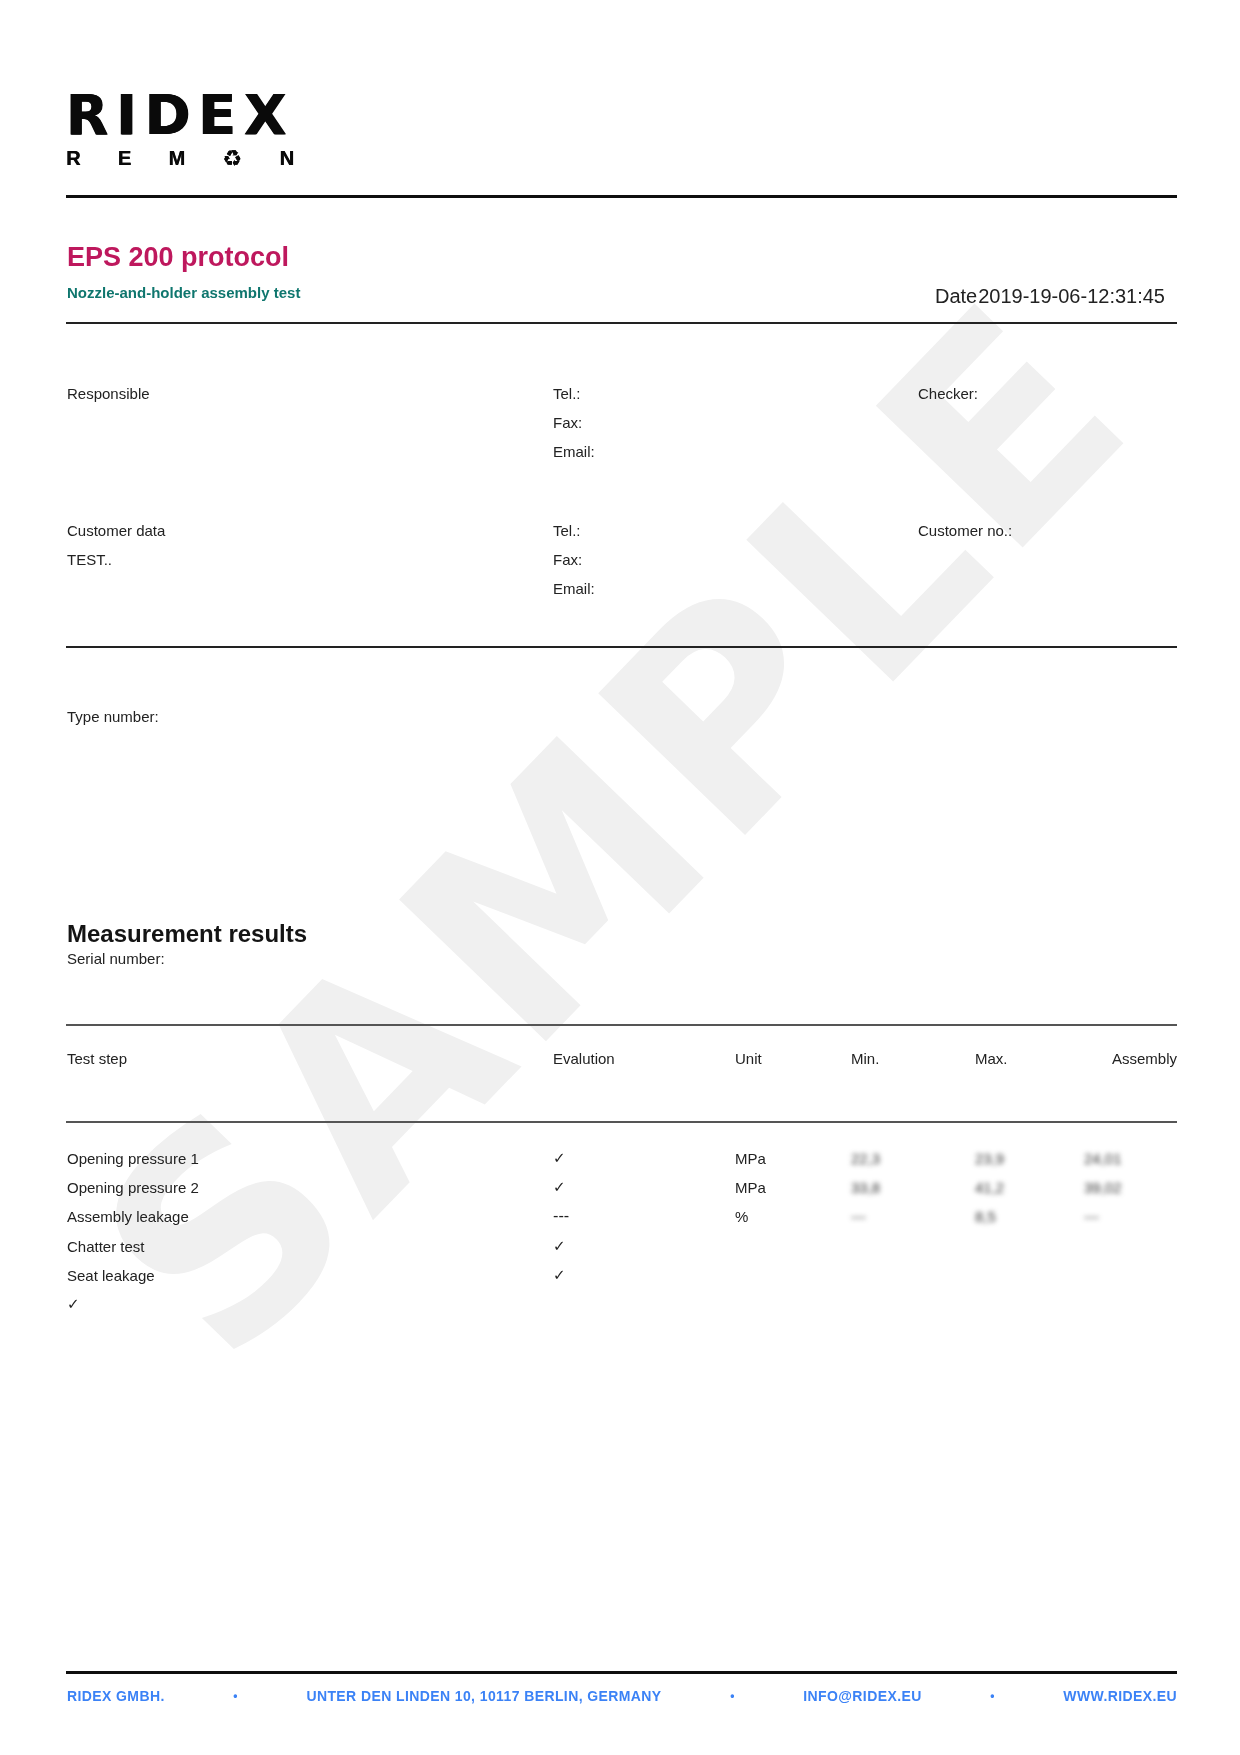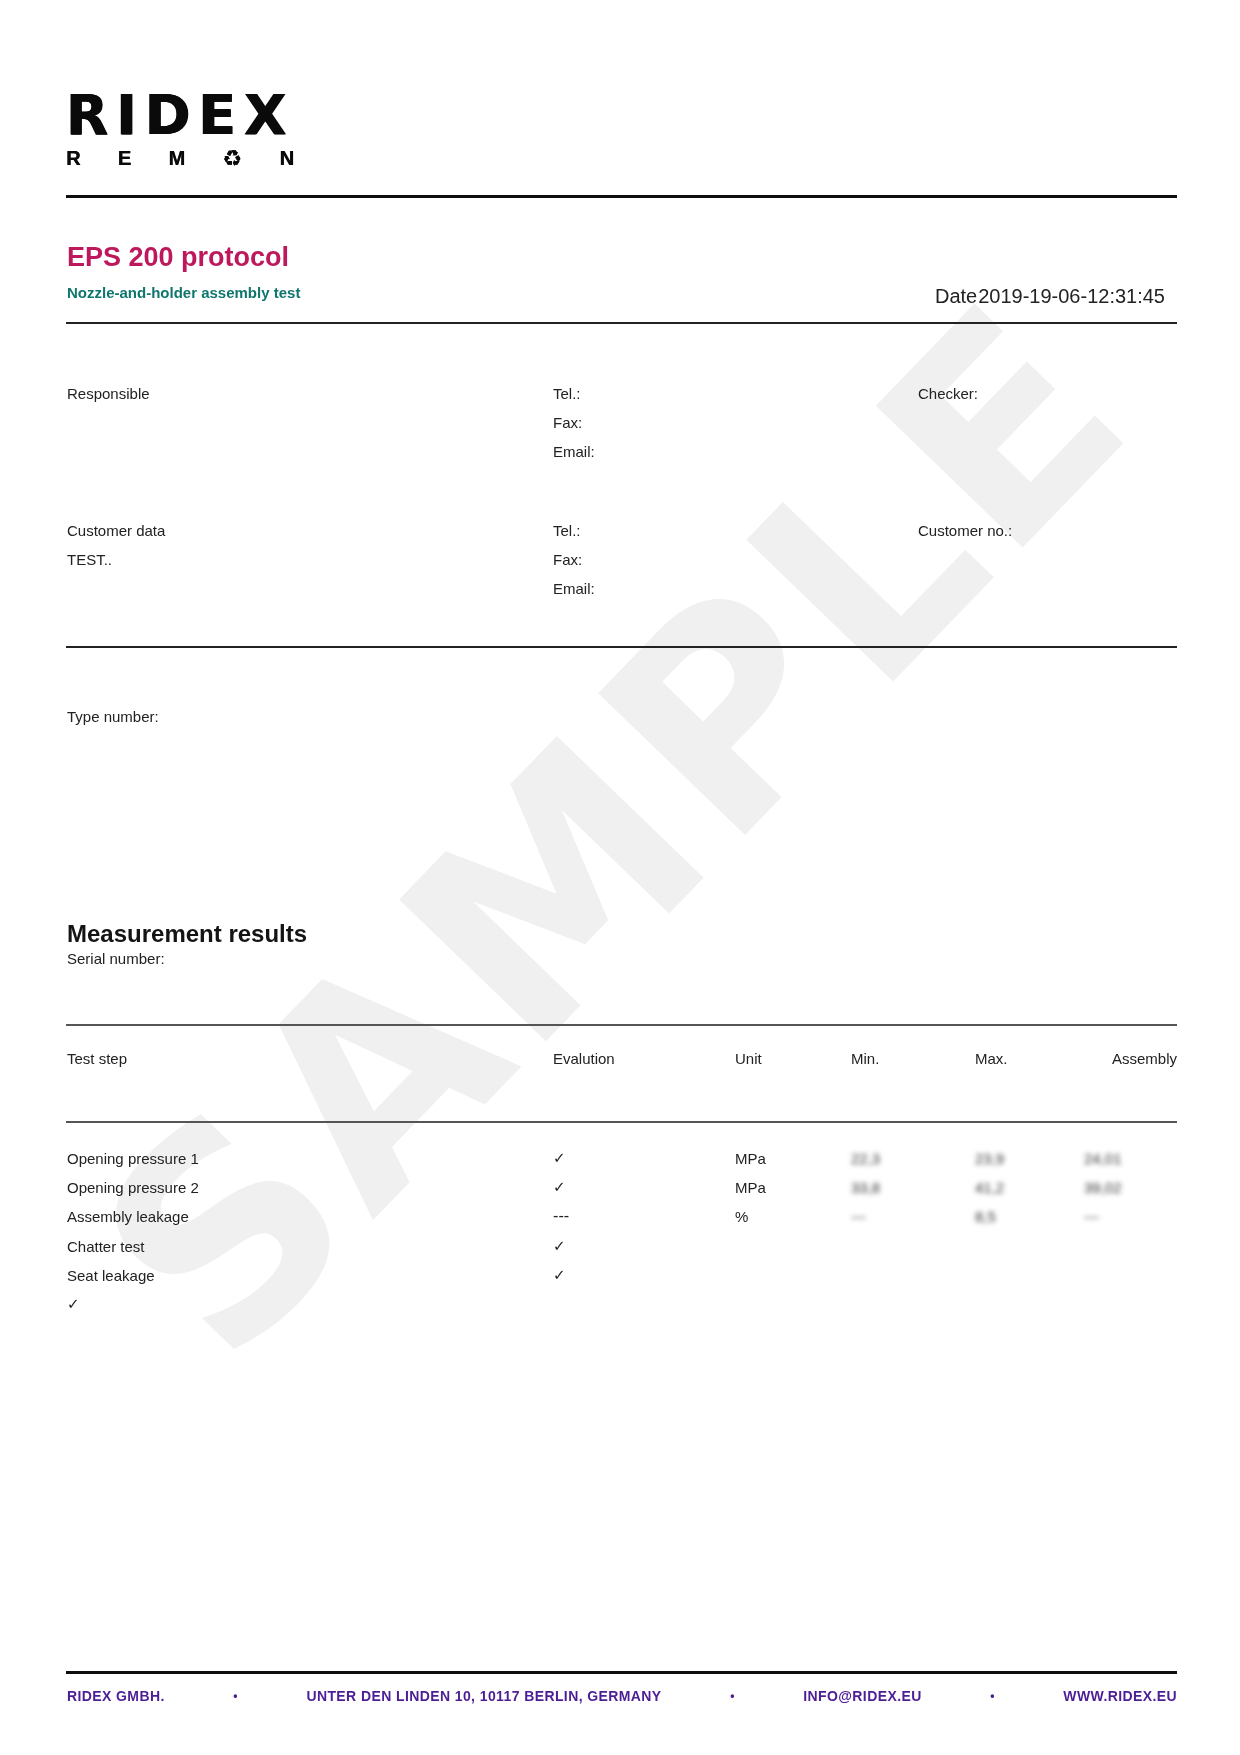--- a/index.html
+++ b/index.html
@@ -73,21 +73,21 @@
   .trows{top:1144px;line-height:29.2px;}
   .trow{display:grid;grid-template-columns:486px 182px 116px 124px 105px 97px;}
   .c-measured{text-align:right;}
   .trow .c-measured{text-align:left;padding-left:4px;}
   .blurred{filter:blur(2.4px);color:#333;}
   .check{font-family:"DejaVu Sans",sans-serif;}
   
   .footer{
     position:absolute;left:67px;right:63px;top:1688px;
     display:flex;justify-content:space-between;align-items:center;
-    font-size:14px;font-weight:bold;letter-spacing:0.4px;color:#4c1d95;
+    font-size:14px;font-weight:bold;letter-spacing:0.4px;color:#3b82f6;
     white-space:nowrap;
   }
   .footer .sep{font-size:12px;}
 </style>
 </head>
 <body>
 
 <div class="page">
 
   <div class="watermark">SAMPLE</div>

